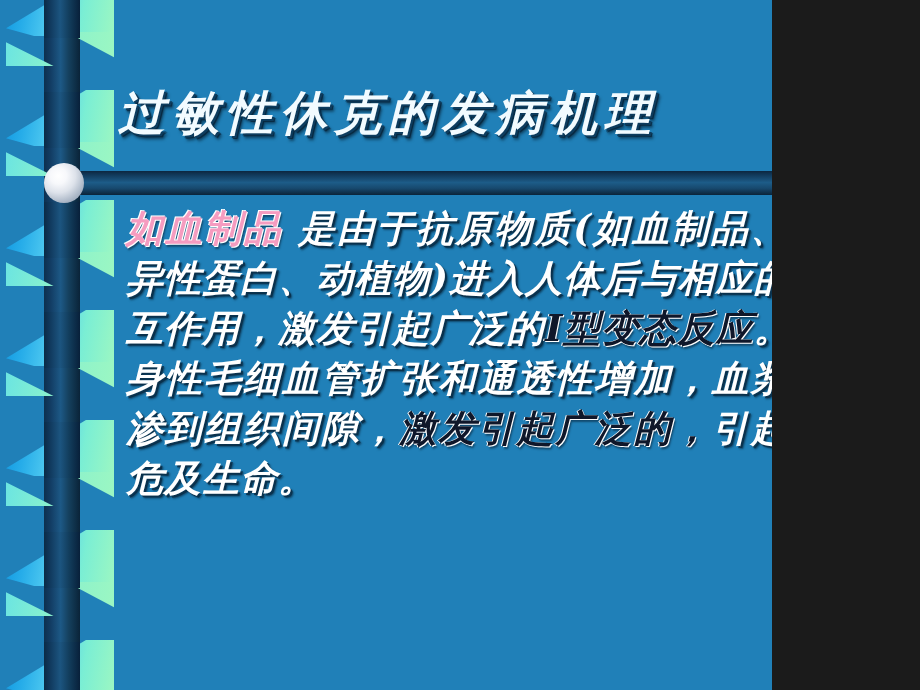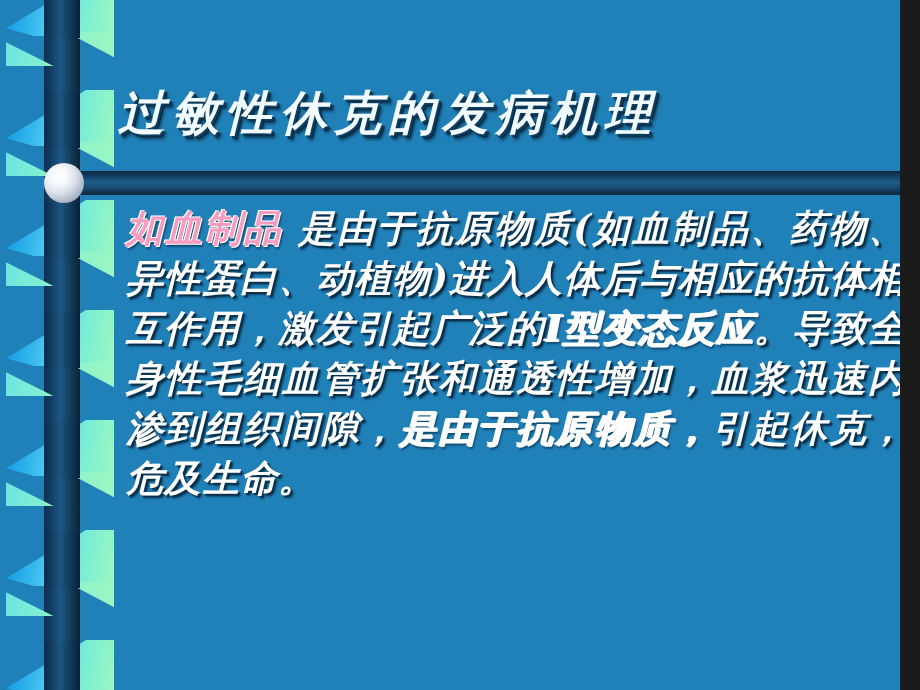--- a/index.html
+++ b/index.html
@@ -2,21 +2,21 @@
 <html><head>
 <meta charset="utf-8">
 <style>
   html, body {
     margin: 0;
     padding: 0;
     background: #1b1b1b;
   }
   #slide {
     position: relative;
-    width: 900px;
+    width: 772px;
     height: 690px;
     overflow: hidden;
     background: #2080b8;
     font-family: "DejaVu Sans", "Liberation Sans", sans-serif;
   }
 
   
   #ribbon-decoration {
     position: absolute;
     left: 0;
@@ -142,21 +142,21 @@
        3px 3px 2px rgba(4,26,44,0.55);
   }
   #body-text .lead {
     color: #f59cc0;
     text-shadow:
        1px 1px 0 #ffffff,
       -1px -1px 0 #ffffff,
        2px 3px 2px rgba(8,38,62,0.6);
   }
   #body-text .hl {
-    color: #ffffff;
+    color: #0f172a;
     text-shadow:
        1px 1px 0 #ffffff,
       -1px 0 0 #ffffff,
        2px 3px 2px rgba(8,38,62,0.6);
   }
 </style>
 </head>
 <body>
 
 <div id="slide">
@@ -192,16 +192,16 @@
         <div class="pole-front" style="top: 642px; height: 56px;"></div>
       </div>
   </div>
 
   <div id="divider-bar"></div>
   <div id="divider-ball"></div>
 
   <div id="slide-title">过敏性休克的发病机理</div>
 
   <div id="body-text">
-    <span class="lead">如血制品</span><span> 是由于抗原物质(如血制品、药物、异性蛋白、动植物)进入人体后与相应的抗体相互作用，激发引起广泛的</span><span class="hl">I型变态反应</span><span>。导致全身性毛细血管扩张和通透性增加，血浆迅速内渗到组织间隙，</span><span class="hl">是由于抗原物质，</span><span>引起休克，危及生命。</span>
+    <span class="lead">如血制品</span><span> 是由于抗原物质(如血制品、药物、异性蛋白、动植物)进入人体后与相应的抗体相互作用，激发引起广泛的</span><span class="hl">I型变态反应</span><span>。导致全身性毛细血管扩张和通透性增加，血浆迅速内渗到组织间隙，</span><span class="hl">激发引起广泛的，</span><span>引起休克，危及生命。</span>
   </div>
 
 </div>
 
 </body></html>

